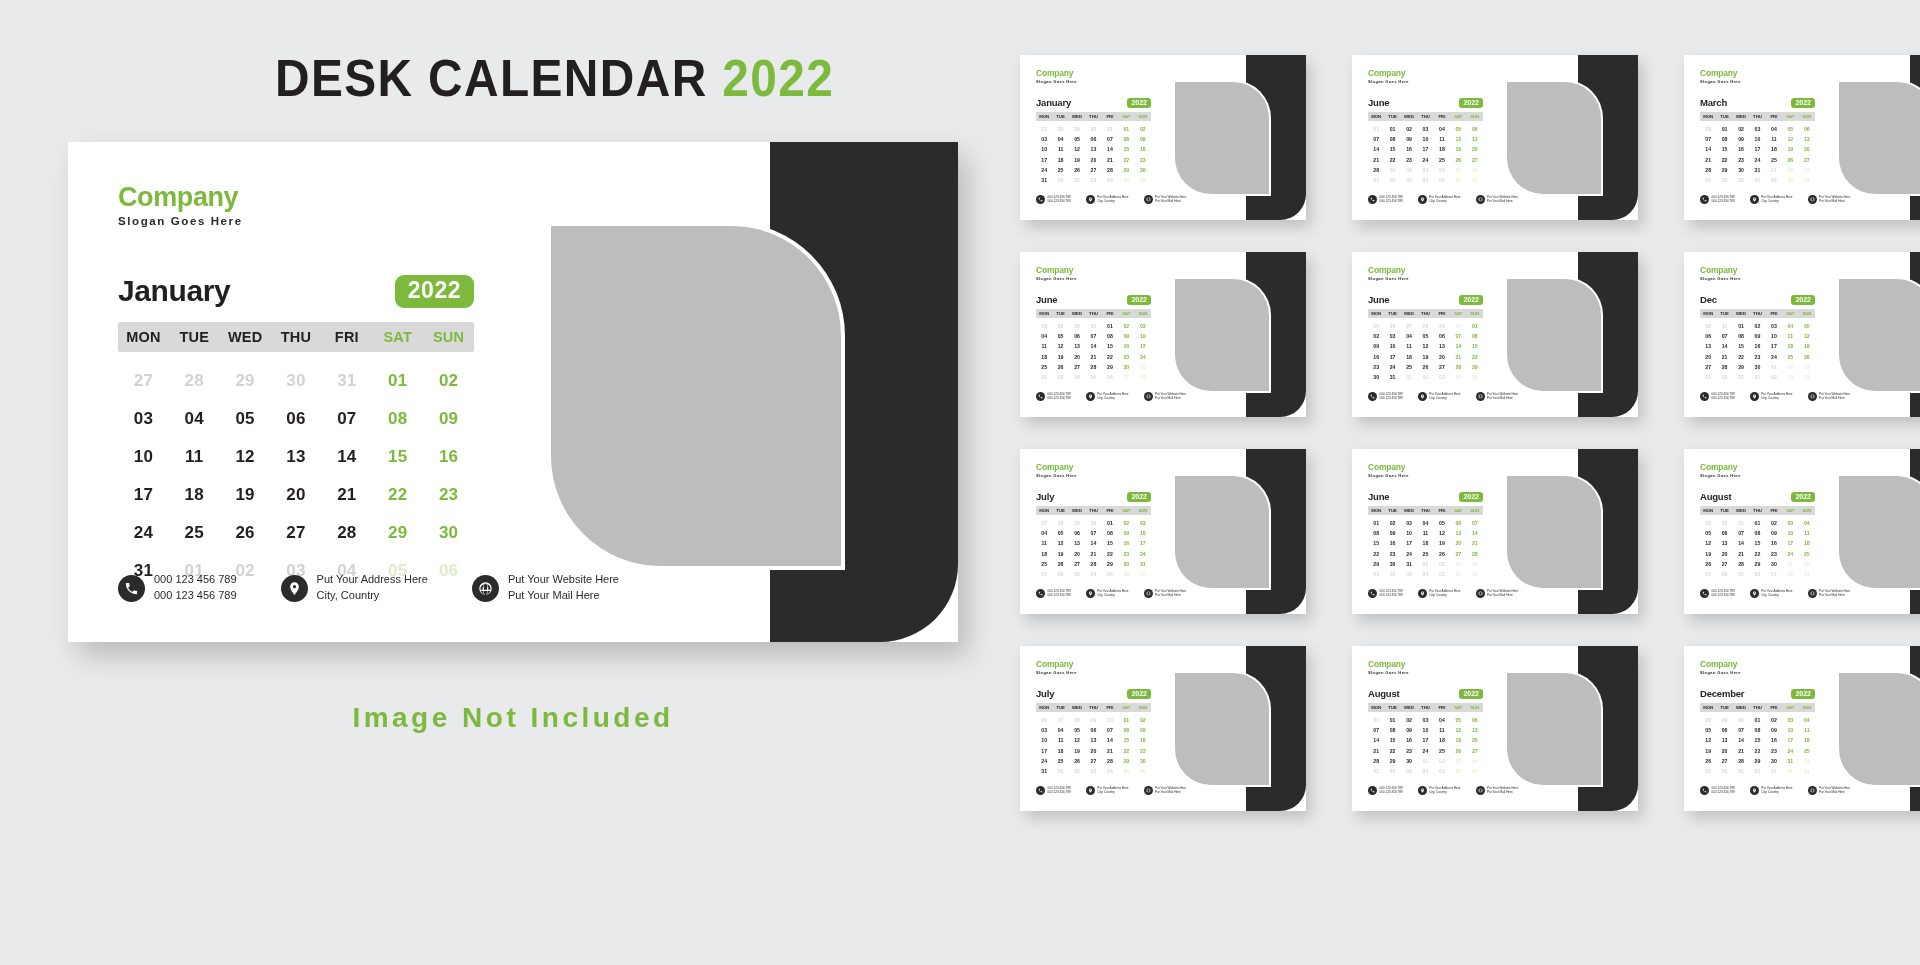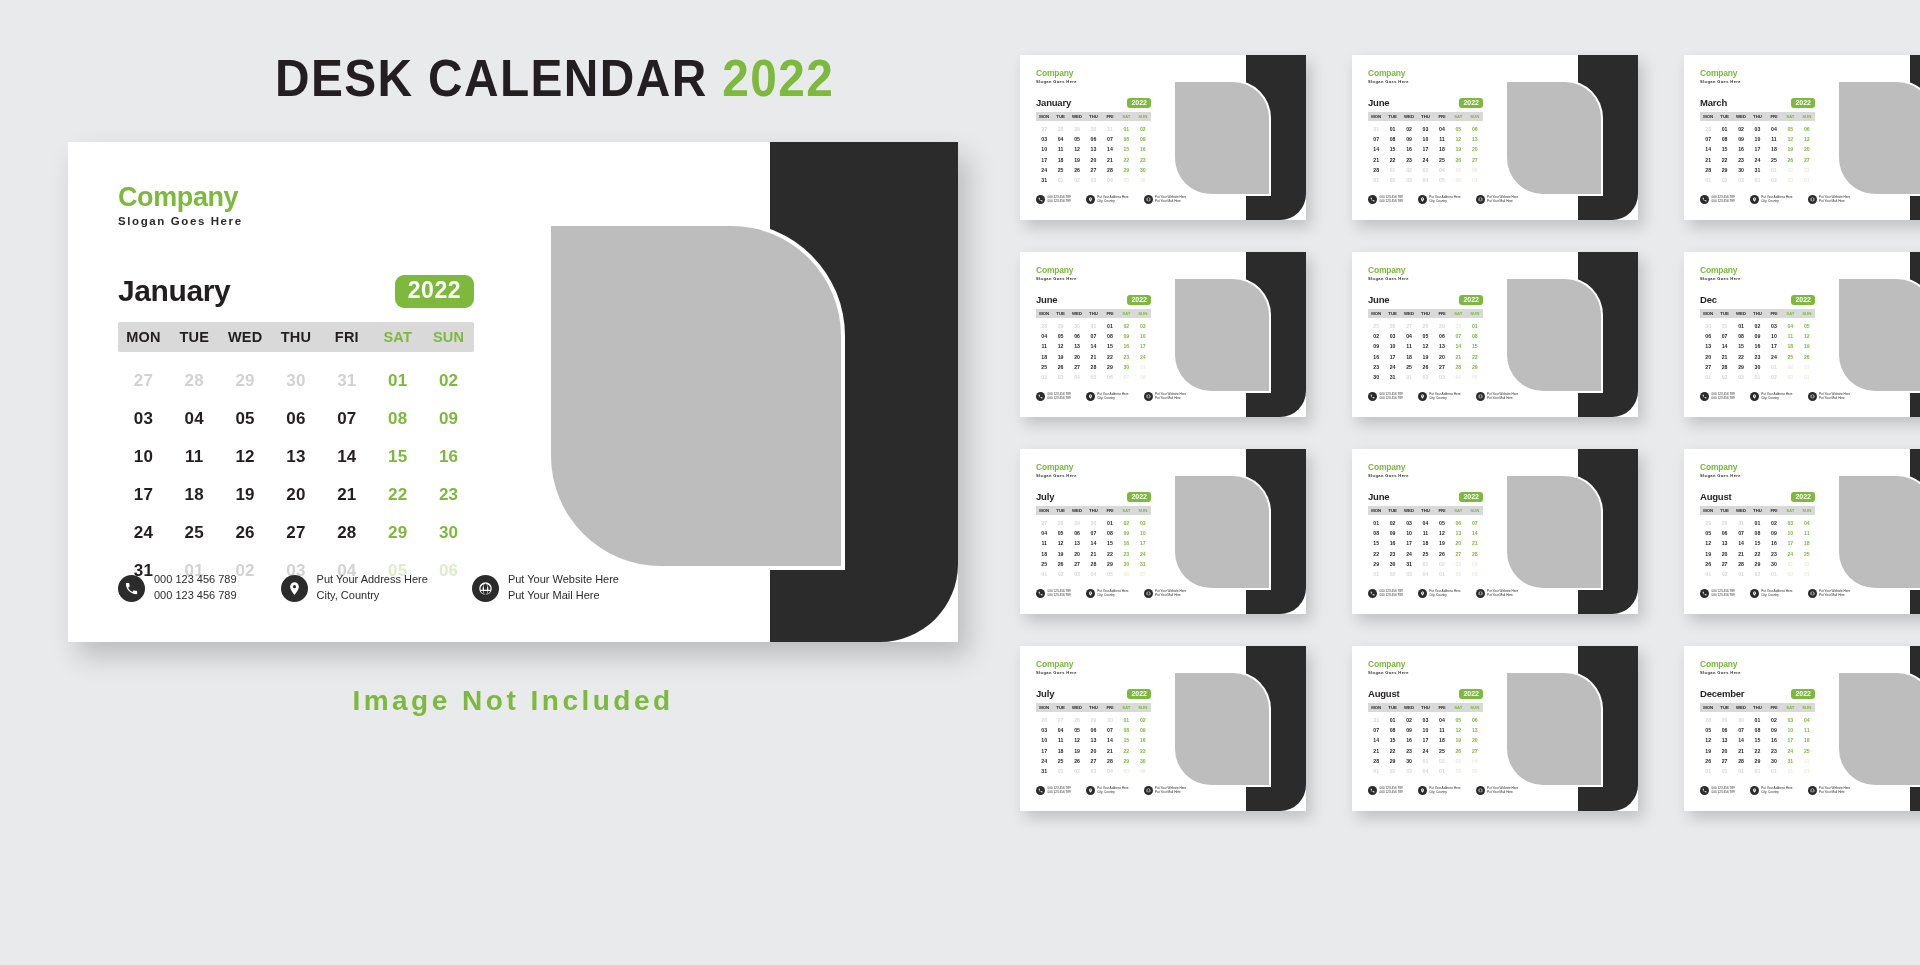--- a/index.html
+++ b/index.html
@@ -181,21 +181,21 @@
     font-size: 11px;
     color: #2b2b2b;
     line-height: 1.45;
     white-space: nowrap;
   }
 
   
   .caption {
     position: absolute;
     left: 68px;
-    top: 685px;
+    top: 702px;
     width: 890px;
     text-align: center;
     font-family: "Liberation Sans Narrow", "Liberation Sans", sans-serif;
     font-size: 28px;
     font-weight: bold;
     letter-spacing: 3.5px;
     color: #7cb93c;
   }
 
   

